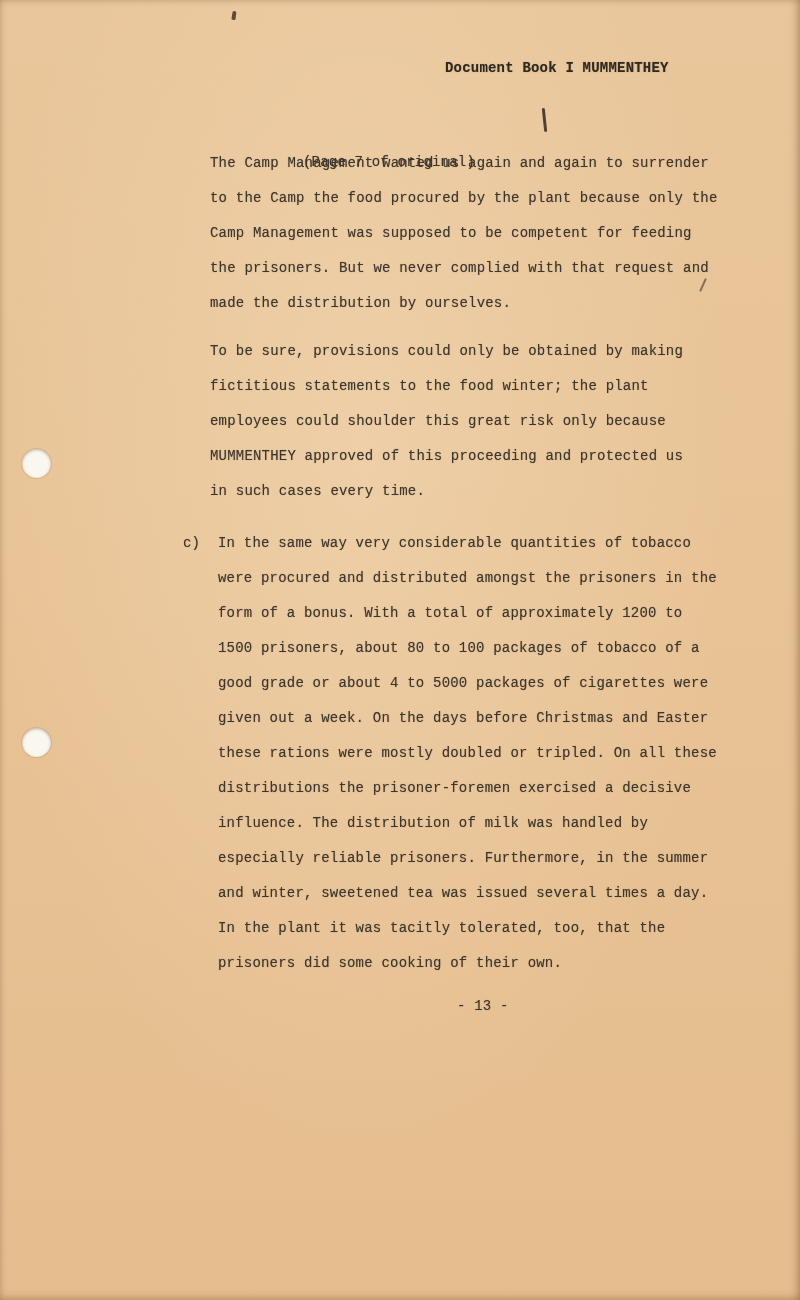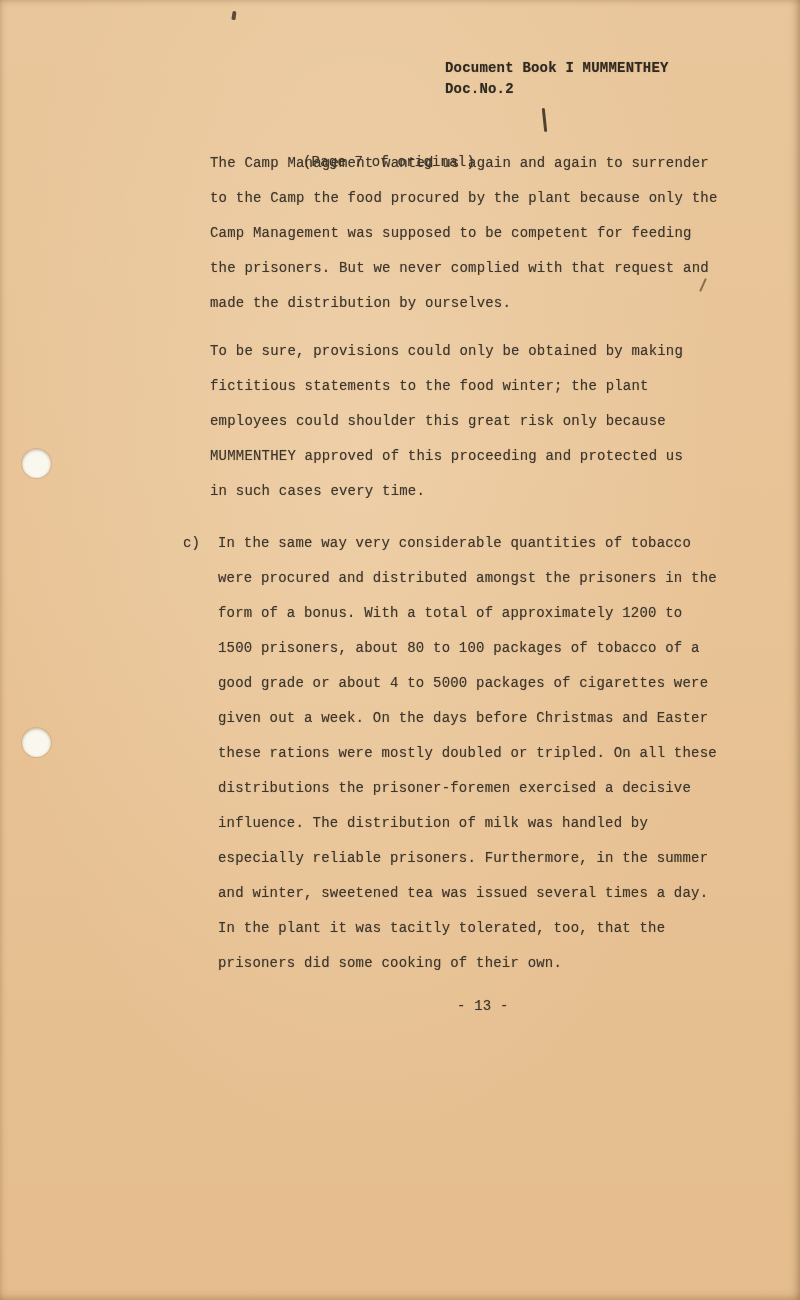--- a/index.html
+++ b/index.html
@@ -101,21 +101,20 @@
 
   <div class="hole hole-top"></div>
   <div class="hole hole-bottom"></div>
 
   <div class="speck speck-apostrophe"></div>
   <div class="speck mark-pen"></div>
   <div class="speck mark-slash"></div>
 
   <div class="doc-header">
     <div class="typed">Document Book I MUMMENTHEY</div>
-    <div class="typed">Doc.No.2</div>
   </div>
 
   <div class="page-ref typed">(Page 7 of original)</div>
 
   <div class="para p1 typed">The Camp Management wanted us again and again to surrender
 to the Camp the food procured by the plant because only the
 Camp Management was supposed to be competent for feeding
 the prisoners. But we never complied with that request and
 made the distribution by ourselves.</div>
 

